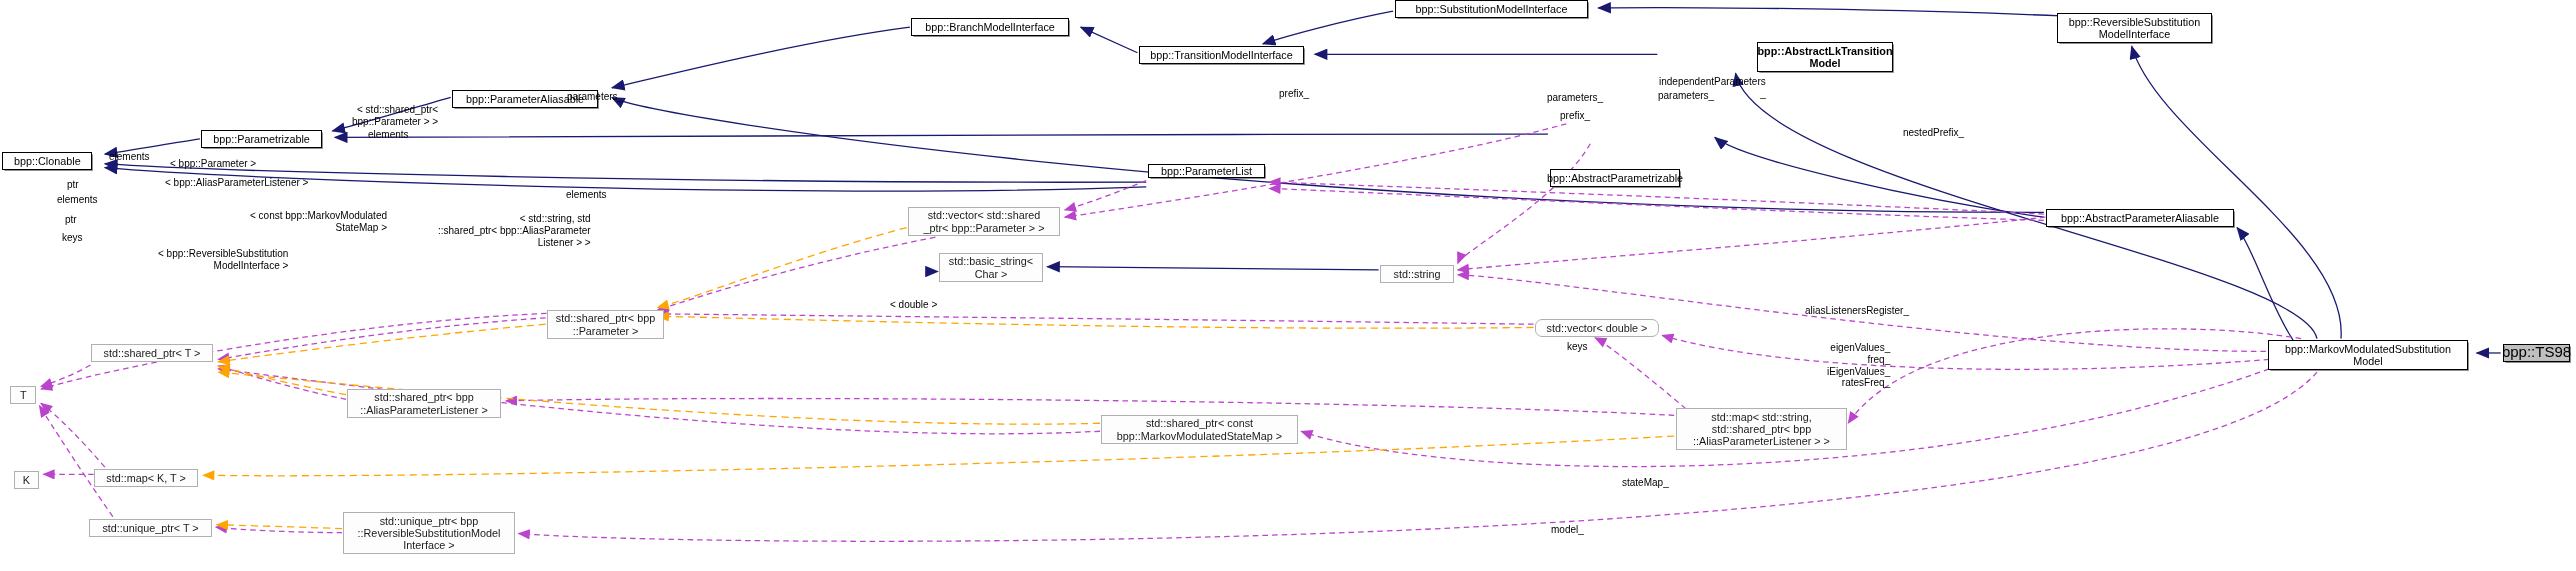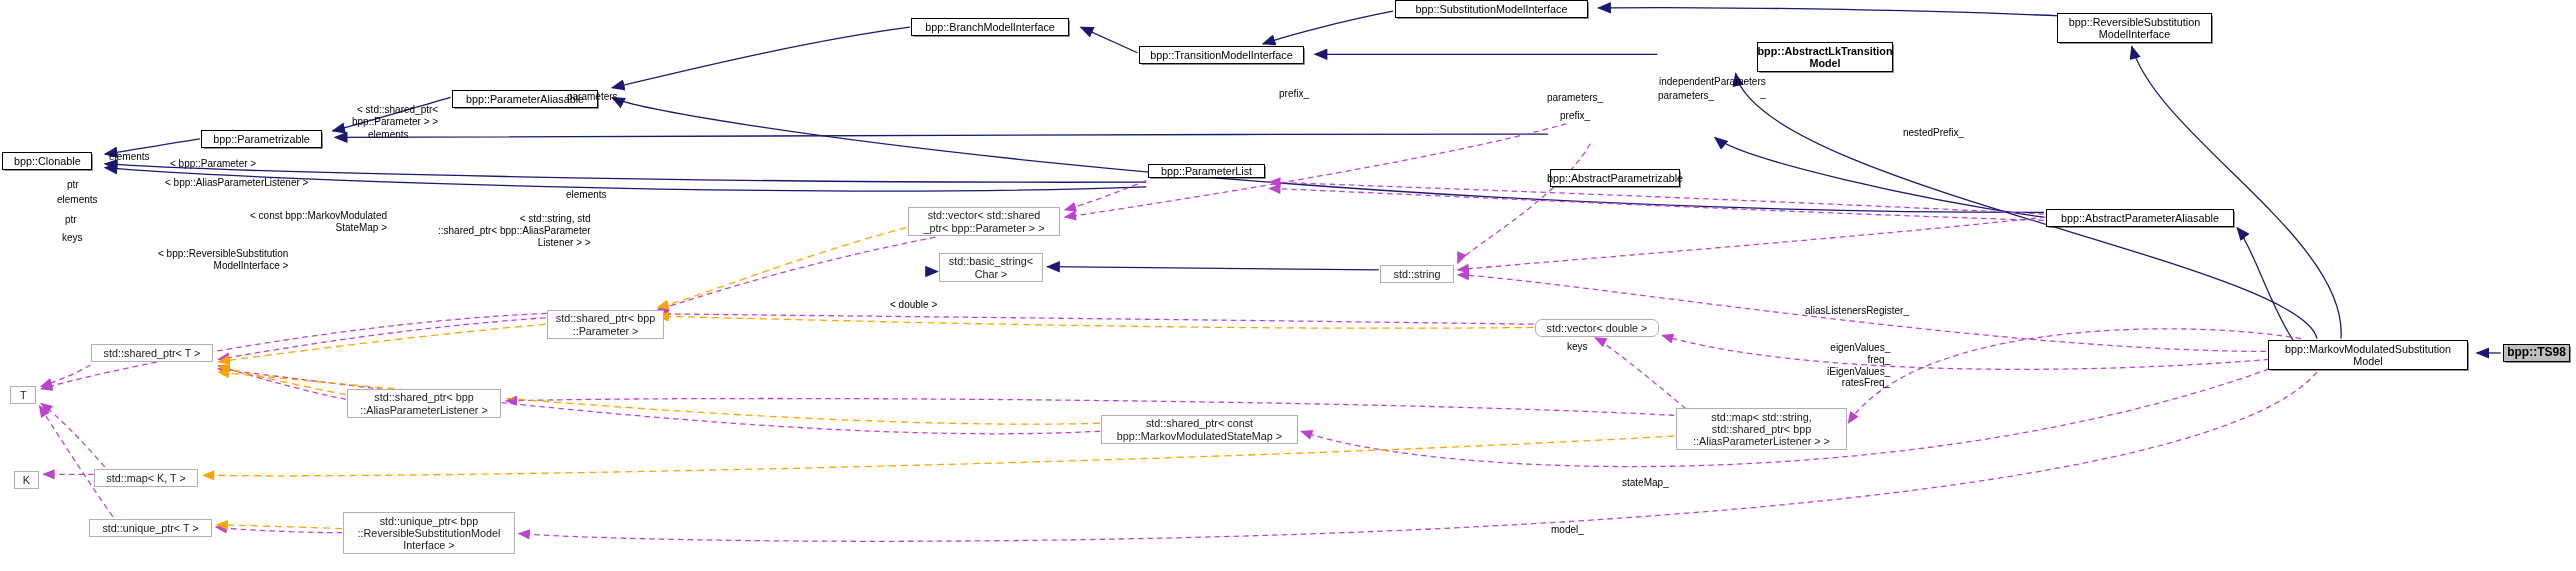--- a/index.html
+++ b/index.html
@@ -50,24 +50,23 @@
     color: #1a1a1a;
     font-size: 10.8px;
     padding: 0.8px 4px;
     background: #fdfdfd;
   }
   
   .node.focus {
     border: 0.8px solid #000000;
     background: #bfbfbf;
     color: #000000;
-    font-size: 12px;
+    font-size: 15px;
     padding: 0.8px 4px;
     box-shadow: 1.6px 1.6px 0 -0.8px rgba(0,0,0,0.55);
-    font-weight: bold;
   }
   .edge-label {
     position: absolute;
     font-size: 10px;
     color: #000000;
     text-align: right;
     line-height: 1.18;
     white-space: pre-line;
     background: transparent;
     z-index: 6;

